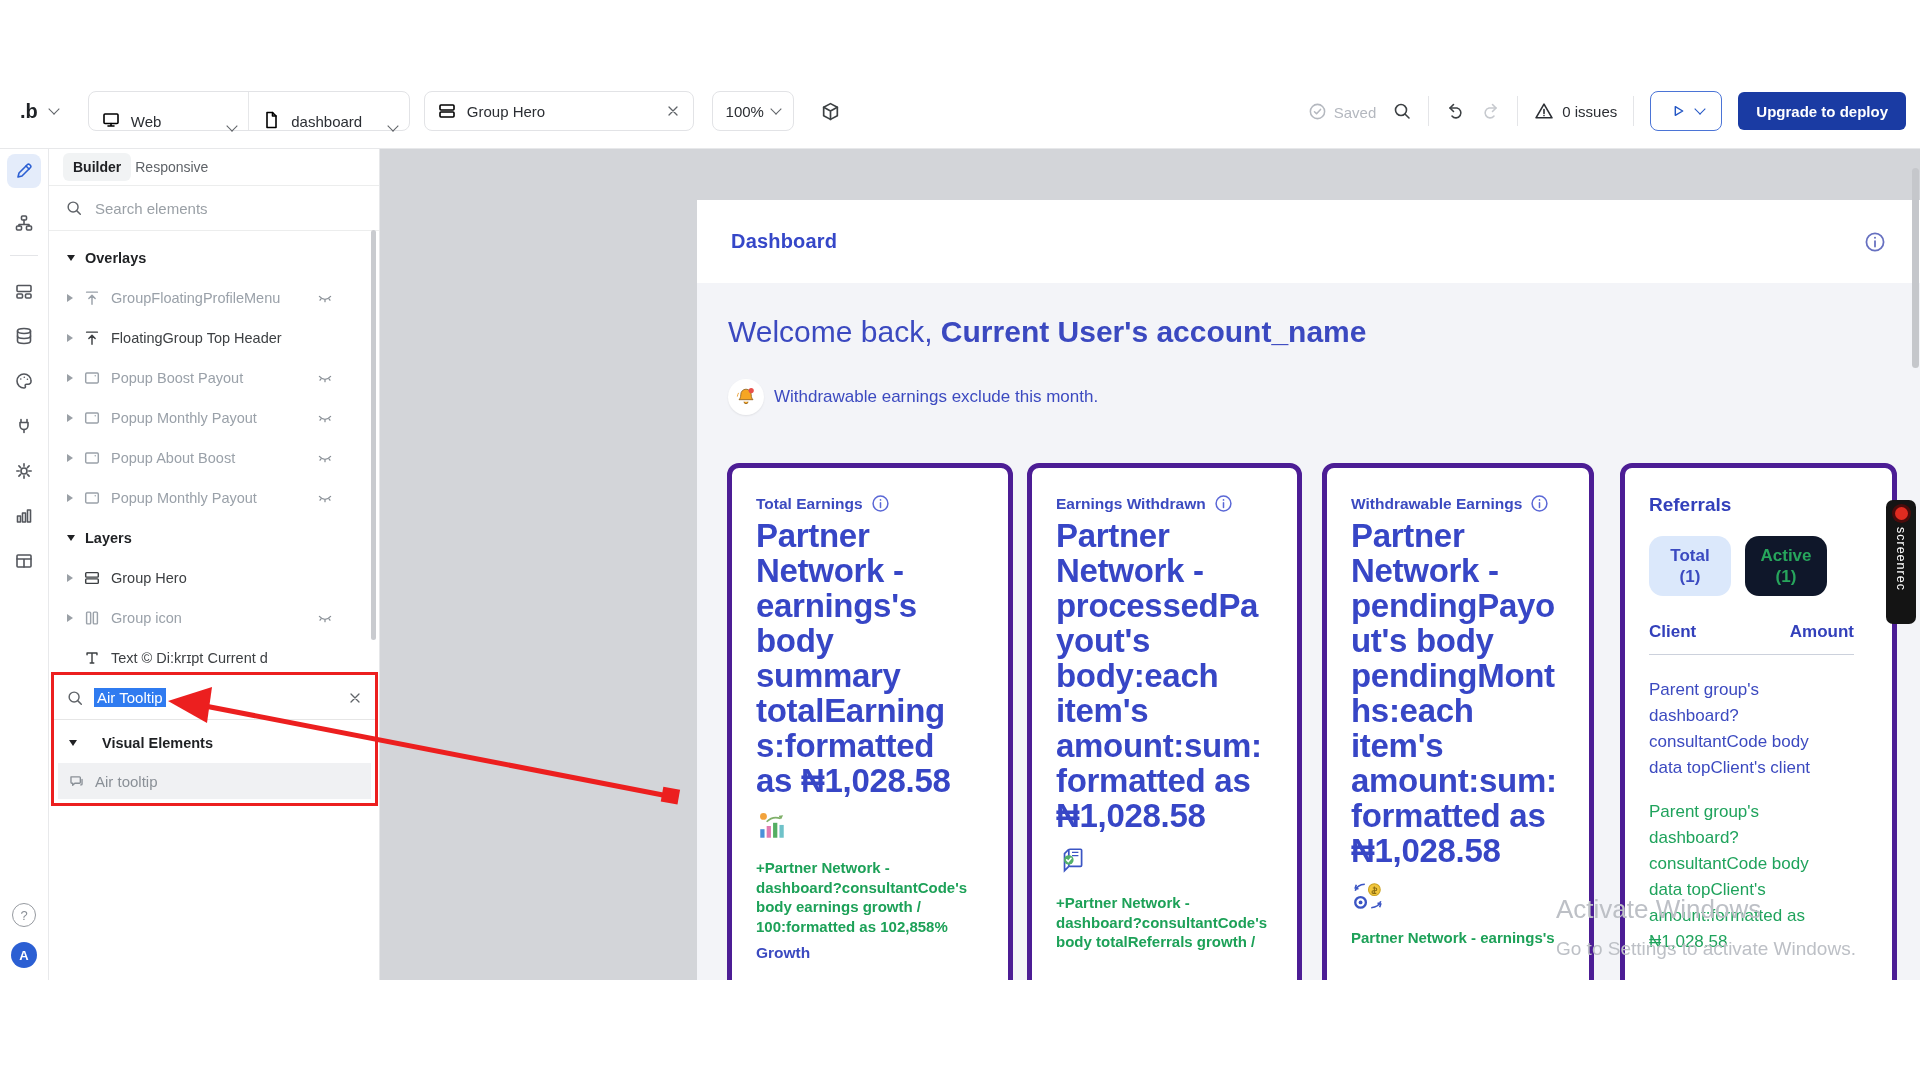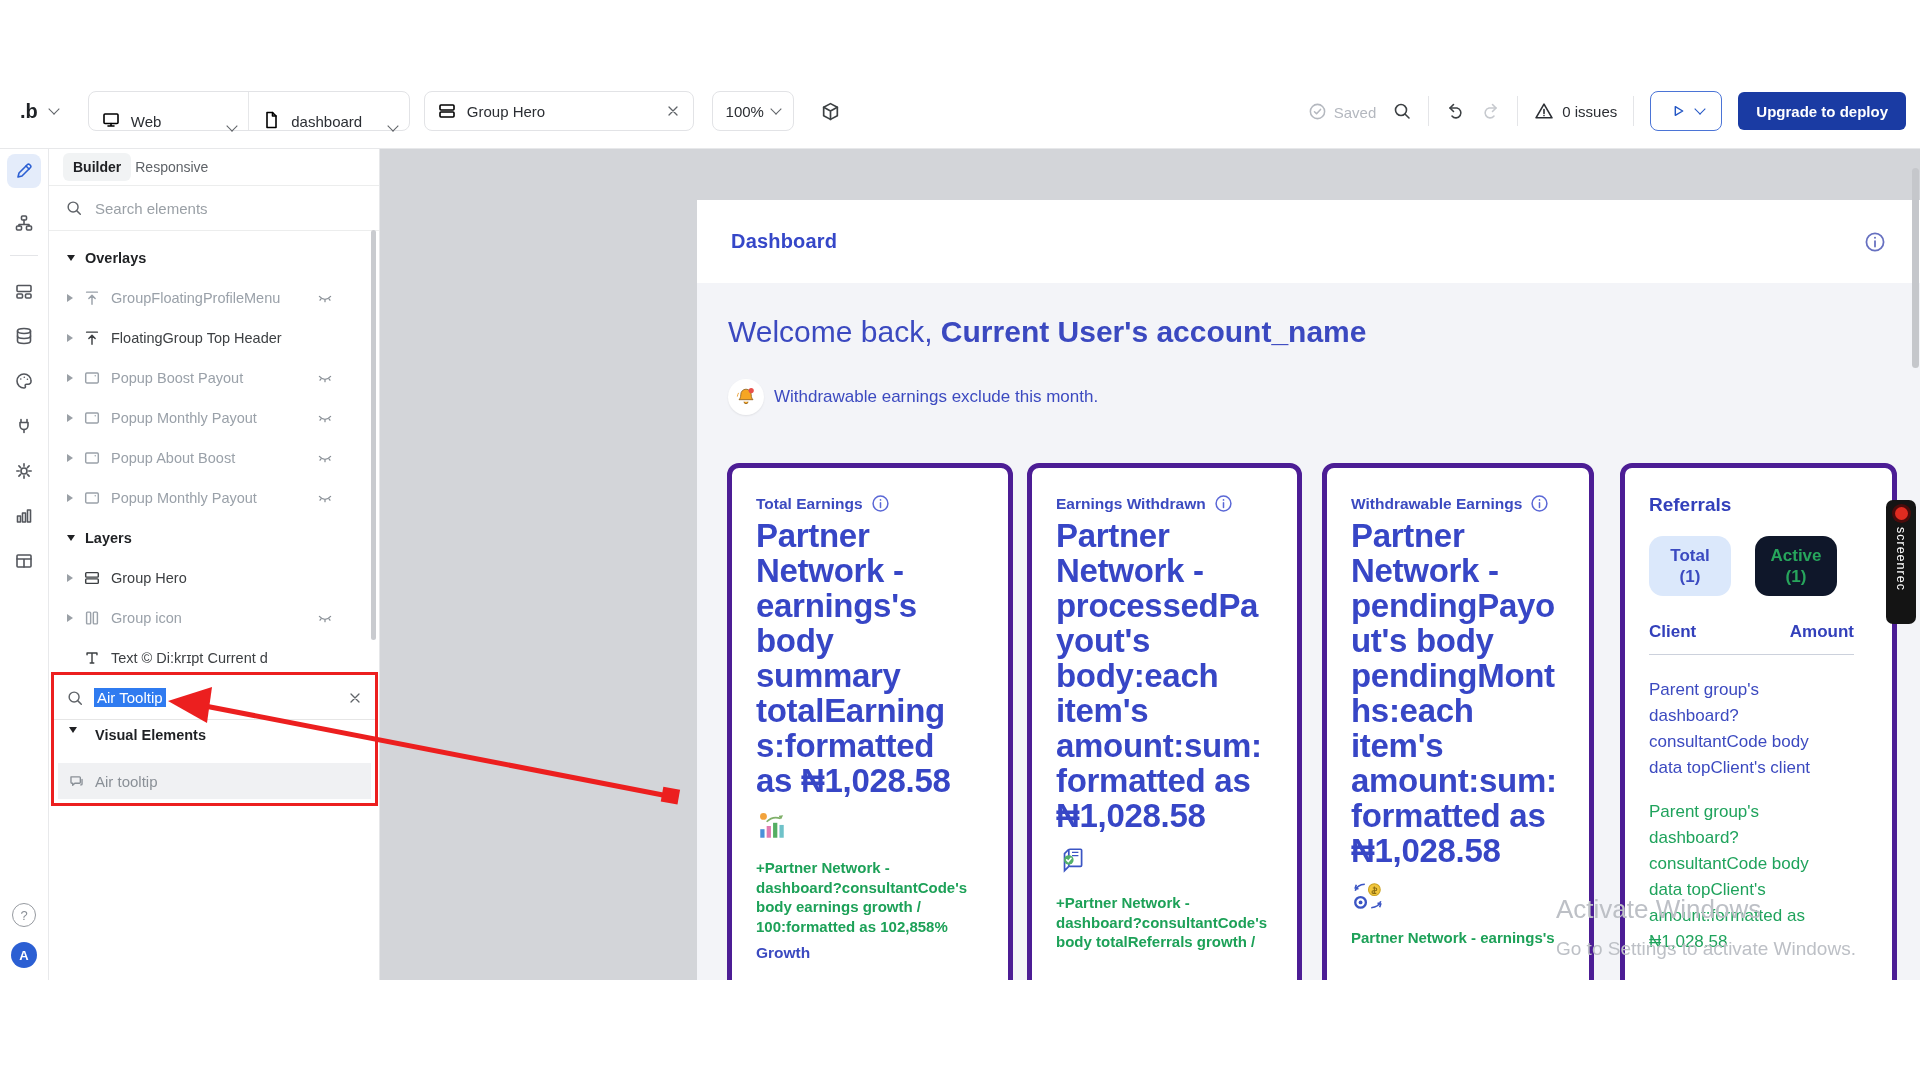--- a/index.html
+++ b/index.html
@@ -63,21 +63,21 @@
   .cd{width:0;height:0;border-left:4.5px solid transparent;border-right:4.5px solid transparent;border-top:6px solid #202124;flex:none}
   .noc{width:6px;flex:none}
   .pscroll{position:absolute;right:3px;top:82px;width:5px;height:410px;background:#c9cbcf;border-radius:3px;z-index:12}
 
   
   .redbox{position:absolute;left:2px;top:524px;width:327px;height:134px;border:3px solid #ec1f1f;background:#fff;z-index:20;box-sizing:border-box}
   .esearch{position:absolute;top:1px;left:0;right:0;height:44px;border-bottom:1px solid #e6e6e6;display:flex;align-items:center;padding:0 12px;gap:10px;box-sizing:border-box}
   .esearch .mag{color:#5f6368}
   .sel{background:#2f7bf0;color:#fff;padding:1px 3px;font-size:15px}
   .esearch .x{margin-left:auto;color:#5f6368;cursor:pointer}
-  .vehead{position:absolute;top:52px;left:0;right:0;height:32px;display:flex;padding-left:15px;gap:18px;font-weight:bold;font-size:14.5px;color:#1f2124}
+  .vehead{position:absolute;top:52px;left:0;right:0;height:32px;display:flex;align-items:center;padding-left:15px;gap:25px;font-weight:bold;font-size:14.5px;color:#1f2124}
   .resrow{position:absolute;top:88px;left:4px;right:4px;height:36px;background:#f0f1f3;display:flex;align-items:center;padding-left:10px;gap:10px;color:#8a9097;font-size:15px;cursor:pointer}
 
   
   .canvas{position:absolute;left:380px;top:148px;right:0;bottom:100px;background:#d3d5d9;overflow:hidden}
   .page{position:absolute;left:317px;top:52px;right:0;bottom:0;background:#fff}
   .pagehead{position:absolute;top:0;left:0;right:0;height:83px;background:#fff;display:flex;align-items:center;justify-content:space-between;padding:0 34px;box-sizing:border-box}
   .ptitle{font-size:20px;font-weight:bold;color:#3547c8;letter-spacing:0.2px}
   .pinfo{color:#6670c0}
   .section{position:absolute;top:83px;left:0;right:0;bottom:0;background:#f3f4f8}
   .welcome{position:absolute;left:31px;top:32px;font-size:30px;color:#3b49c0}
@@ -86,21 +86,21 @@
   .bellwrap{width:36px;height:36px;border-radius:50%;background:#fff;display:flex;align-items:center;justify-content:center;box-shadow:0 1px 2px rgba(0,0,0,.08)}
   .card{position:absolute;top:180px;height:580px;background:#fff;border:5px solid #4c1d95;border-radius:12px;padding:26px 24px 0;box-sizing:border-box;overflow:hidden}
   .c1{left:30px;width:286px}.c2{left:330px;width:275px}.c3{left:625px;width:272px}.c4{left:923px;width:277px}
   .ctitle{display:flex;align-items:center;gap:8px;color:#3b4ac0;font-size:15.5px;font-weight:600}
   .ctitle .ci{color:#5b68d6}
   .bigtext{margin-top:5px;font-size:33px;line-height:35px;font-weight:700;color:#3746c6;white-space:pre-line;letter-spacing:-0.3px}
   .cicon{margin-top:12px}
   .growth{margin-top:16px;font-size:15px;line-height:19.5px;font-weight:bold;color:#1da158;white-space:pre-line}
   .gfooter{margin-top:8px;color:#3b4ac0;font-weight:bold;font-size:15.5px}
   .rtitle{font-size:19px;font-weight:800;color:#3340bb}
-  .chips{display:flex;gap:24px;margin-top:20px}
+  .chips{display:flex;gap:14px;margin-top:20px}
   .chip{width:82px;height:60px;border-radius:14px;display:flex;flex-direction:column;align-items:center;justify-content:center;font-size:17px;font-weight:bold;line-height:21px}
   .chip.t{background:#dbe8fb;color:#3b4ac0}
   .chip.a{background:#0f172a;color:#27a55c}
   .rcols{display:flex;justify-content:space-between;margin-top:26px;padding-bottom:12px;border-bottom:1px solid #ccd1dc;font-size:17px;font-weight:800;color:#3340bb;width:205px}
   .rclient{margin-top:22px;font-size:17px;line-height:26px;color:#3c4ac0;white-space:pre-line}
   .ramount{margin-top:18px;font-size:17px;line-height:26px;color:#1fa35c;white-space:pre-line}
   .cscroll{position:absolute;right:1px;top:20px;width:7px;height:200px;background:#c5c7cb;border-radius:4px;z-index:30}
 
   
   .wm{position:absolute;left:1556px;top:894px;z-index:40;color:#bdc0c6;pointer-events:none}

